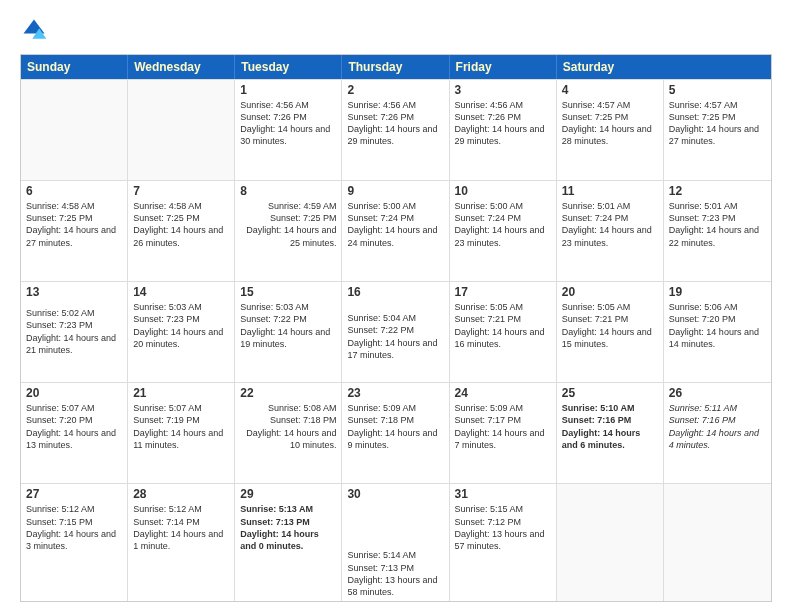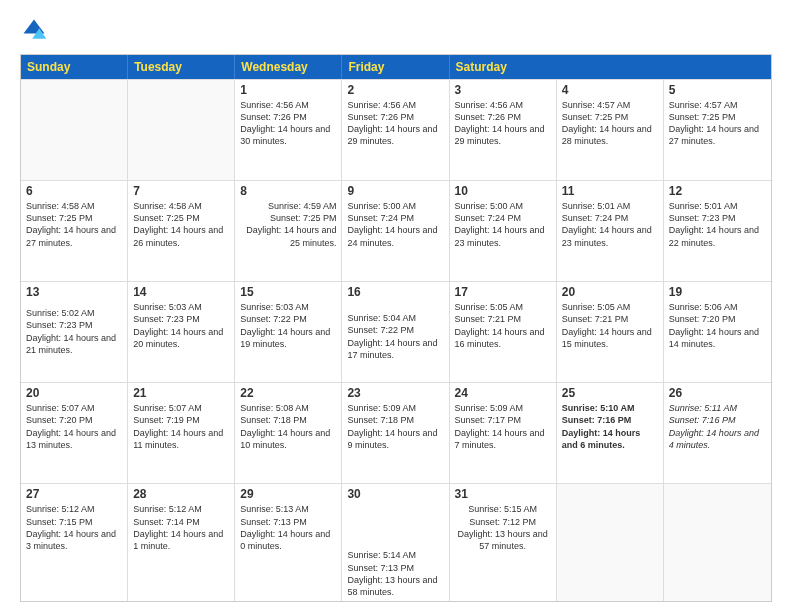--- a/index.html
+++ b/index.html
@@ -57,21 +57,21 @@
       display: flex;
       flex-direction: column;
       border: 1px solid #ccc;
     }
     .cal-header {
       display: grid;
       grid-template-columns: repeat(7, 1fr);
       background: #1565c0;
     }
     .cal-header-cell {
-      color: #fde047;
+      color: #fef9c3;
       font-size: 12px;
       font-weight: bold;
       padding: 5px 6px;
       border-right: 1px solid #3a7fd4;
       text-align: left;
     }
     .cal-header-cell:last-child { border-right: none; }
     .cal-body {
       flex: 1;
       display: flex;
@@ -122,22 +122,23 @@
     </div>
     <div class="title-area">
       <div class="month-title"></div>
       <div class="location"></div>
     </div>
   </div>
 
   <div class="calendar">
     <div class="cal-header">
     <div class="cal-header-cell">Sunday</div>
+        <div class="cal-header-cell">Wednesday</div>
         <div class="cal-header-cell">Tuesday</div>
-        <div class="cal-header-cell">Wednesday</div>
+        <div class="cal-header-cell">Thursday</div>
         <div class="cal-header-cell">Friday</div>
         <div class="cal-header-cell">Saturday</div>
       </div>
     <div class="cal-body">
     <div class="cal-row">
           <div class="cal-cell empty"></div>
           <div class="cal-cell empty"></div>
           <div class="cal-cell">
             <span class="day-num">1</span>
             <div class="cell-info" style="white-space: pre-line;">Sunrise: 4:56 AM
@@ -265,21 +266,21 @@
 Daylight: 14 hours and 13 minutes.</div>
           </div>
           <div class="cal-cell">
             <span class="day-num">21</span>
             <div class="cell-info" style="white-space: pre-line;">Sunrise: 5:07 AM
 Sunset: 7:19 PM
 Daylight: 14 hours and 11 minutes.</div>
           </div>
           <div class="cal-cell">
             <span class="day-num">22</span>
-            <div class="cell-info" style="white-space: pre-line;">Sunrise: 5:08 AM
+            <div class="cell-info" style="white-space: pre-line; text-align: right;">Sunrise: 5:08 AM
 Sunset: 7:18 PM
 Daylight: 14 hours and 10 minutes.</div>
           </div>
           <div class="cal-cell">
             <span class="day-num">23</span>
             <div class="cell-info" style="white-space: pre-line;">Sunrise: 5:09 AM
 Sunset: 7:18 PM
 Daylight: 14 hours and 9 minutes.</div>
           </div>
           <div class="cal-cell">
@@ -309,33 +310,33 @@
 Daylight: 14 hours and 3 minutes.</div>
           </div>
           <div class="cal-cell">
             <span class="day-num">28</span>
             <div class="cell-info" style="white-space: pre-line;">Sunrise: 5:12 AM
 Sunset: 7:14 PM
 Daylight: 14 hours and 1 minute.</div>
           </div>
           <div class="cal-cell">
             <span class="day-num">29</span>
-            <div class="cell-info" style="white-space: pre-line;">Sunrise: 5:13 AM
+            <div class="cell-info" style="white-space: pre-line; font-weight: bold;">Sunrise: 5:13 AM
 Sunset: 7:13 PM
 Daylight: 14 hours and 0 minutes.</div>
           </div>
           <div class="cal-cell">
             <span class="day-num">30</span>
             <div class="cell-info" style="white-space: pre-line; margin-top: 48px;">Sunrise: 5:14 AM
 Sunset: 7:13 PM
 Daylight: 13 hours and 58 minutes.</div>
           </div>
           <div class="cal-cell">
             <span class="day-num">31</span>
-            <div class="cell-info" style="white-space: pre-line; text-align: center;">Sunrise: 5:15 AM
+            <div class="cell-info" style="white-space: pre-line;">Sunrise: 5:15 AM
 Sunset: 7:12 PM
 Daylight: 13 hours and 57 minutes.</div>
           </div>
           <div class="cal-cell empty"></div>
           <div class="cal-cell empty"></div>
         </div>
       </div>
   </div>
 </div>
 

